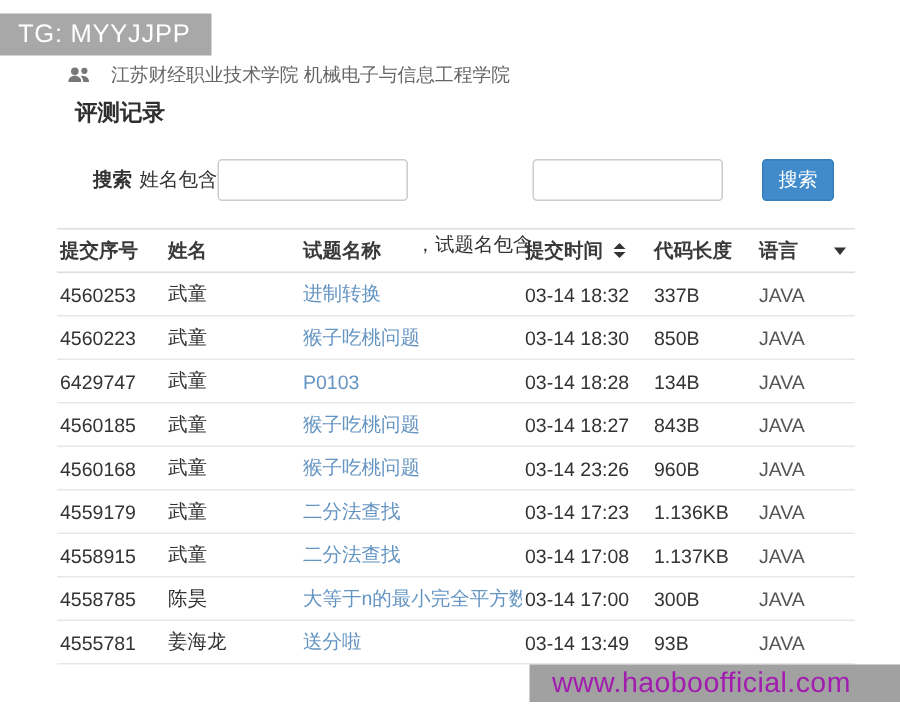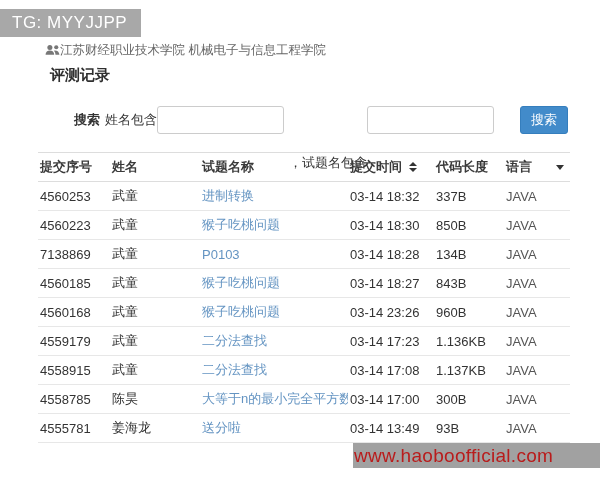--- a/index.html
+++ b/index.html
@@ -5,29 +5,29 @@
   * { margin:0; padding:0; box-sizing:border-box; }
   html,body { width:600px; height:480px; background:#fff; overflow:hidden;
     font-family:"Liberation Sans","DejaVu Sans",sans-serif; color:#333; }
   .abs { position:absolute; }
 
   
   .banner { left:0; top:9px; height:28px; line-height:28px; padding:0 14px 0 12px;
     background:#a8a8a8; color:#fff; font-size:17px; letter-spacing:.5px; }
 
   
-  .school { left:45px; top:41px; height:18px; display:flex; align-items:center; gap:0;
+  .school { left:45px; top:41px; height:18px; display:flex; align-items:center; gap:14px;
     font-size:12.5px; color:#666; }
   .school svg { fill:#777; display:block; }
 
   
   .page-title { left:50px; top:66px; font-size:15px; font-weight:700; color:#2f2f2f; }
 
   
-  .search-row { left:12px; top:106px; width:496px; height:28px; font-size:13px; }
+  .search-row { left:0; top:106px; width:496px; height:28px; font-size:13px; }
   .search-row > span { position:absolute; line-height:28px; color:#333; }
   .lbl-search { left:62px; font-weight:700; }
   .lbl-name { left:93px; }
   .lbl-sep { left:277px;margin-top:43px; }
   .inp { position:absolute; top:0; width:127px; height:28px; border:1px solid #ccc;
     border-radius:3px; font-size:13px; padding:0 6px; color:#333; outline:none; }
   .inp-name { left:145px; }
   .inp-problem { left:355px; }
   .btn-search { position:absolute; left:508px; top:0; width:48px; height:28px;
     background:#428bca; border:1px solid #357ebd; border-radius:3px; color:#fff;
@@ -48,21 +48,21 @@
   .sort-icon .up { border-bottom:4px solid #333; }
   .sort-icon .down { border-top:4px solid #333; }
   .lang-th { display:flex; align-items:center; justify-content:space-between; padding-right:6px; }
   .filter-caret { width:0; height:0; border-left:4px solid transparent;
     border-right:4px solid transparent; border-top:5px solid #333; }
   .problem-link { color:#6494c2; cursor:pointer; }
   .cell-lang { color:#555; }
 
   
   .watermark { left:353px; top:443px; width:247px; height:25px; line-height:25px;
-    background:rgba(145,145,145,.85); color:#b91c1c; font-size:19px; padding-left:1px;
+    background:rgba(145,145,145,.85); color:#a21caf; font-size:19px; padding-left:15px;
     letter-spacing:.3px; }
 </style>
 </head>
 <body>
 
 <div class="abs banner">TG: MYYJJPP</div>
 
 <div class="abs school">
   <span>
     <svg width="15" height="12" viewBox="0 0 16 12">
@@ -129,21 +129,21 @@
       </tr>
       <tr>
         <td class="cell-id">4560223</td>
         <td class="cell-name">武童</td>
         <td class="cell-problem"><span class="problem-link">猴子吃桃问题</span></td>
         <td class="cell-time">03-14 18:30</td>
         <td class="cell-length">850B</td>
         <td class="cell-lang">JAVA</td>
       </tr>
       <tr>
-        <td class="cell-id">7138869</td>
+        <td class="cell-id">6429747</td>
         <td class="cell-name">武童</td>
         <td class="cell-problem"><span class="problem-link">P0103</span></td>
         <td class="cell-time">03-14 18:28</td>
         <td class="cell-length">134B</td>
         <td class="cell-lang">JAVA</td>
       </tr>
       <tr>
         <td class="cell-id">4560185</td>
         <td class="cell-name">武童</td>
         <td class="cell-problem"><span class="problem-link">猴子吃桃问题</span></td>

